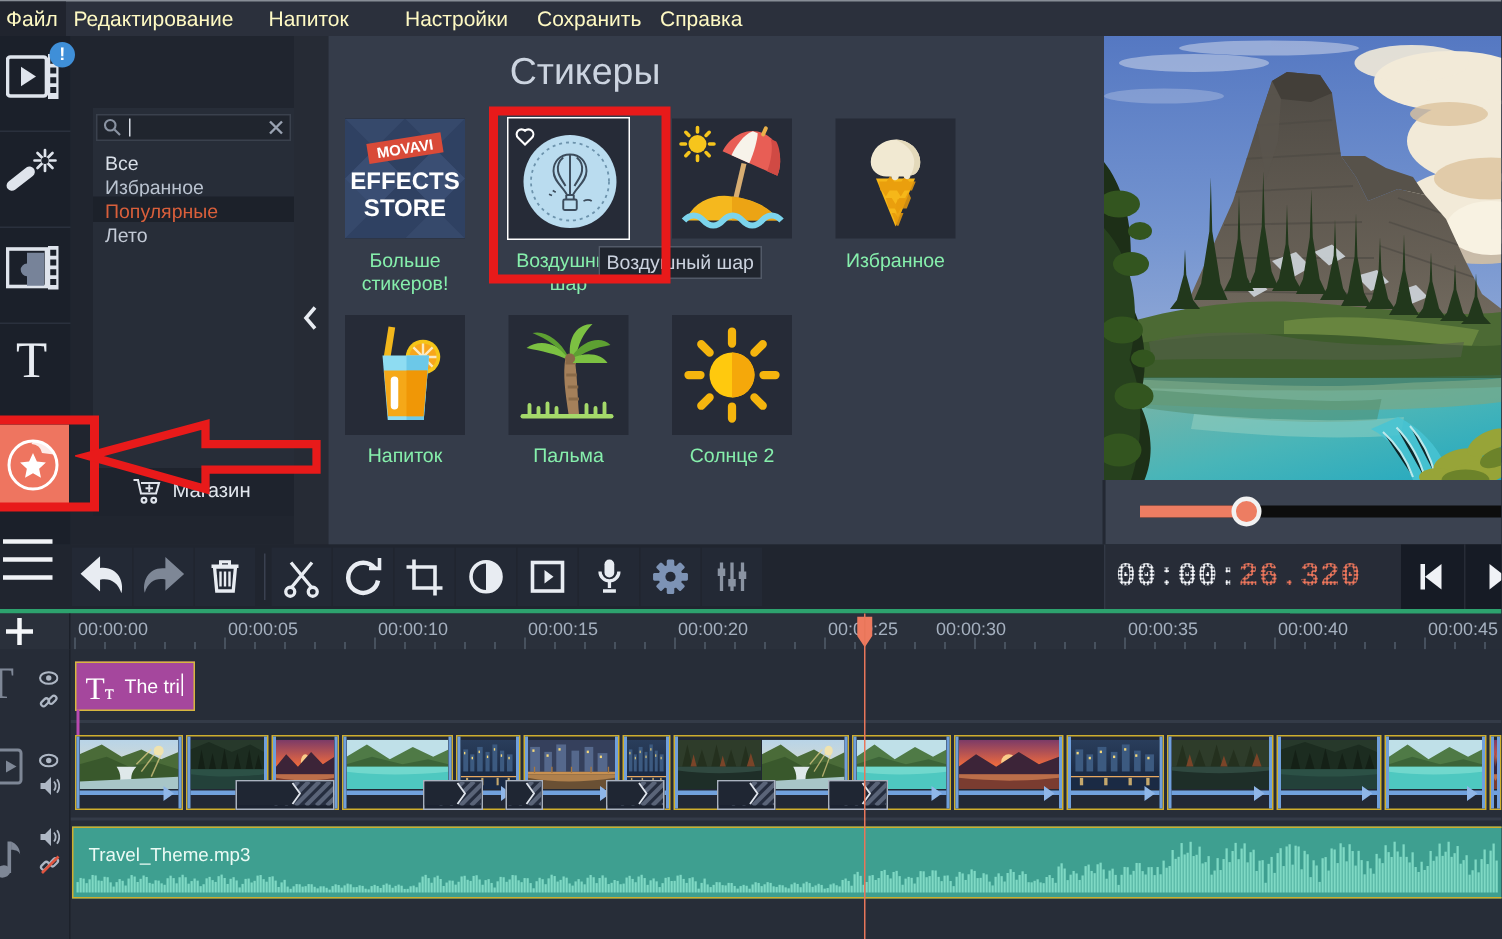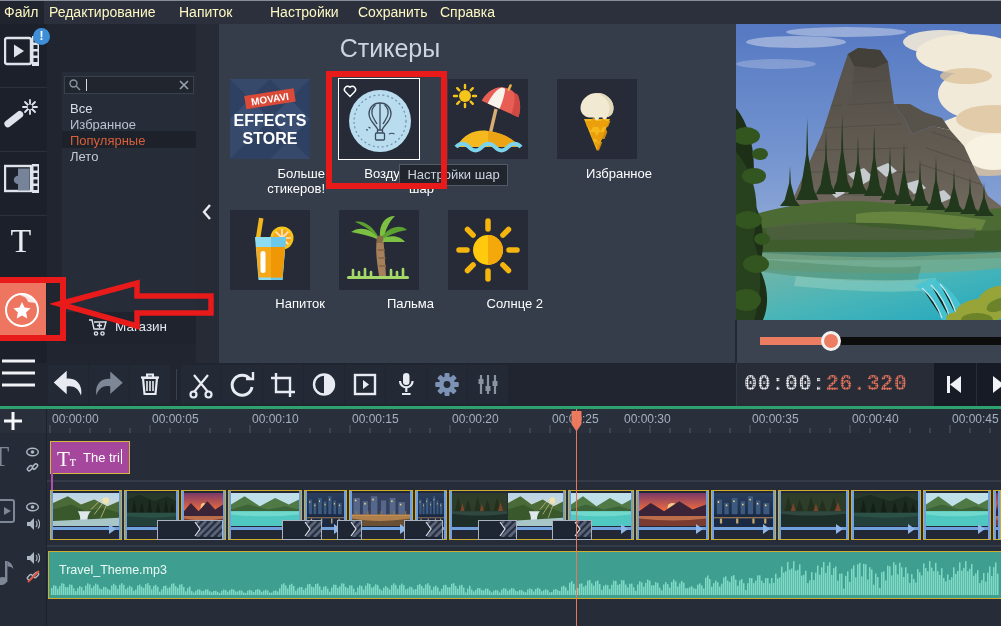--- a/index.html
+++ b/index.html
@@ -16,21 +16,21 @@
   
   #sidebar{left:47px;top:24px;width:172px;height:339px;background:#20252f;}
   #sidepanel{position:absolute;left:15px;top:48px;width:134px;height:272px;background:#272d38;}
   #searchbox{position:absolute;left:2px;top:4px;width:128px;height:16px;background:#20252e;border:1px solid #3a414d;}
   .listitem{position:absolute;left:8px;font-size:13px;color:#c3cad6;}
   #shoprow{position:absolute;left:0px;top:240px;width:134px;height:32px;background:#1e232d;}
   #collapse{position:absolute;left:149px;top:0px;width:23px;height:339px;background:#262b35;}
   
   #tiles{left:219px;top:24px;width:600px;height:339px;background:#353c4a;padding-left:45px;}
   .tile{position:absolute;width:80px;height:80px;background:#262b37;}
-  .tlabel{position:absolute;width:110px;text-align:right;font-size:13px;color:#ffffff;line-height:15px;}
+  .tlabel{position:absolute;width:110px;text-align:center;font-size:13px;color:#86efac;line-height:15px;}
   #ttip{position:absolute;left:180px;top:140px;width:107px;height:20px;background:#20252e;border:1px solid #525a68;
         color:#ccd3df;font-size:13px;text-align:center;line-height:20px;}
   
   #preview{left:737px;top:24px;width:264px;height:339px;background:#3b4250;}
   #vframe{position:absolute;left:-1px;top:0px;width:265px;height:296px;overflow:hidden;}
   
   #toolbar{left:0;top:363px;width:1001px;height:43px;background:#20252f;}
   .tbtn{position:absolute;top:2px;width:40px;height:39px;background:#232935;}
   #greenline{left:0;top:406px;width:1001px;height:3px;background:#2da26e;}
   
@@ -262,21 +262,21 @@
         <circle cx="40" cy="40" r="15" fill="#ffc90e"></circle>
         <path d="M40 25 a15 15 0 0 1 0 30 Z" fill="#f5a80a"></path>
       </svg>
     </div>
     <div class="tlabel" style="left:-4px;top:142px">Больше<br>стикеров!</div>
     <div class="tlabel" style="left:105px;top:142px">Воздушный<br>шар</div>
     <div class="tlabel" style="left:323px;top:142px">Избранное</div>
     <div class="tlabel" style="left:-4px;top:272px">Напиток</div>
     <div class="tlabel" style="left:105px;top:272px">Пальма</div>
     <div class="tlabel" style="left:214px;top:272px">Солнце 2</div>
-    <div id="ttip">Настройки шар</div>
+    <div id="ttip">Воздушный шар</div>
   </div>
 
   <div id="preview" class="abs">
     <div id="vframe">
       <svg width="265" height="296" viewBox="0 0 265 296">
         <defs>
           <linearGradient id="sky" x1="0" y1="0" x2="0" y2="1">
             <stop offset="0" stop-color="#5578c2"></stop>
               <stop offset="0.45" stop-color="#7595d0"></stop>
               <stop offset="1" stop-color="#aebedd"></stop>

